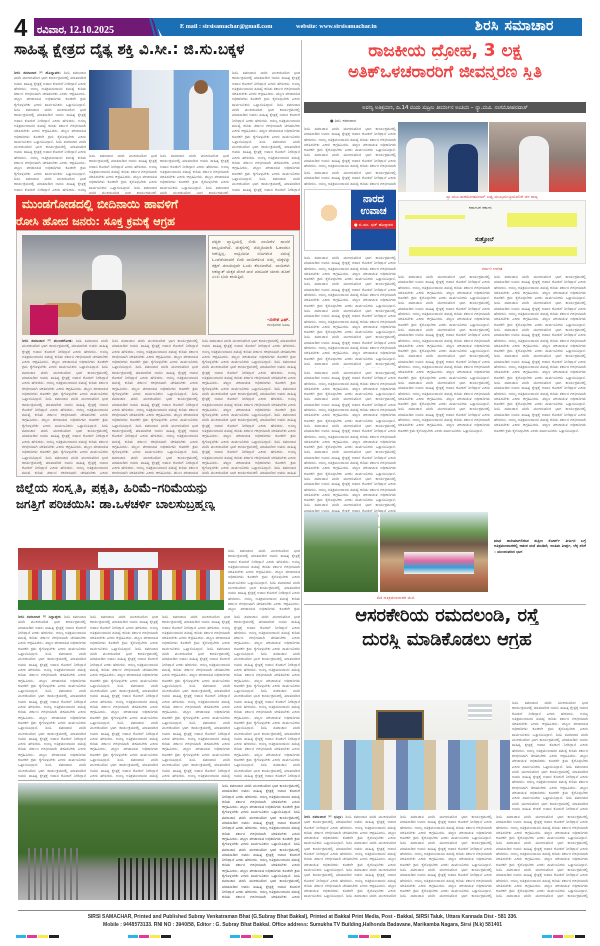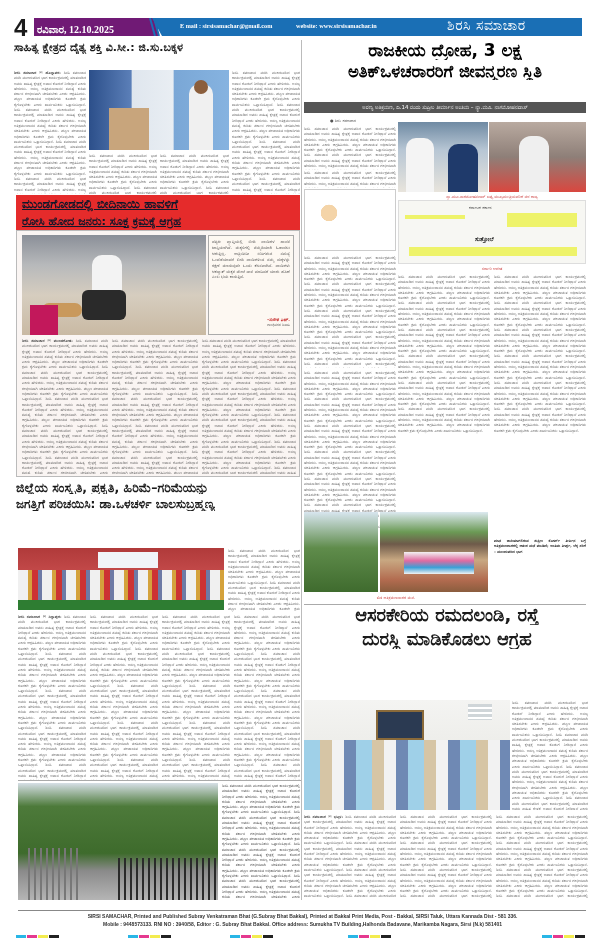--- a/index.html
+++ b/index.html
@@ -6,26 +6,26 @@
   body { width: 600px; height: 946px; background: #ffffff; font-family: "DejaVu Sans", sans-serif; color: #222; overflow: hidden; position: relative; }
   .abs { position: absolute; }
   
   .page-num { left: 14px; top: 18px; font-family: "Liberation Sans", sans-serif; font-weight: bold; font-size: 24px; color: #1b1b1b; line-height: 20px; }
   .hdr-green { left: 34px; top: 18px; width: 124px; height: 18px; background: #701a75; }
   .hdr-green span { color: #fff; font-family: "Liberation Serif", serif; font-size: 10px; font-weight: bold; line-height: 18px; padding-left: 3px; }
   .hdr-blue { left: 152px; top: 18px; width: 430px; height: 18px; background: #1a6fb5; clip-path: polygon(0 0,100% 0,100% 100%,10px 100%); }
   .hdr-stripe { left: 148px; top: 18px; width: 14px; height: 18px; }
   .hdr-email { left: 180px; top: 22px; font-size: 6.2px; color: #fff; font-family: "Liberation Serif", serif; font-weight: bold; }
   .hdr-web { left: 296px; top: 22px; font-size: 6.2px; color: #fff; font-family: "Liberation Serif", serif; font-weight: bold; }
-  .hdr-mast { left: 447px; top: 17px; font-size: 14px; color: #fff; font-weight: normal; letter-spacing: 0.5px; }
+  .hdr-mast { left: 475px; top: 17px; font-size: 14px; color: #fff; font-weight: bold; letter-spacing: 0.5px; }
   
   .hl { font-weight: bold; line-height: 1.05; white-space: nowrap; overflow: hidden; }
   .hl-black { color: #1a1a1a; }
-  .hl-red { color: #000000; }
-  .red-band { background: #e52b2b; color: #0f172a; text-decoration: underline; }
+  .hl-red { color: #ef4444; }
+  .red-band { background: #e52b2b; color: #fef9c3; }
   .grey-band { background: #555; color: #fff; font-size: 7px; text-align: center; line-height: 11px; }
   
   .col { font-size: 3.9px; line-height: 5.3px; color: #555; overflow: hidden; text-align: justify; }
   .box { border: 1px solid #bbb; background: #faf5f3; }
   .photo { overflow: hidden; }
   .cap { font-size: 4.2px; color: #c62828; text-align: center; }
   .rule { background: #aaa; height: 1px; }
   .vrule { background: #bbb; width: 1px; }
   .footer-line { left: 20px; width: 565px; text-align: center; font-family: "Liberation Sans", sans-serif; font-weight: bold; font-size: 5px; color: #333; }
   .reg { height: 3px; }
@@ -37,21 +37,21 @@
 <div class="abs hdr-green"><span>ರವಿವಾರ, 12.10.2025</span></div>
 <div class="abs hdr-blue"></div>
 <svg class="abs hdr-stripe" viewBox="0 0 14 18">
     <line x1="2" y1="0" x2="7" y2="18" stroke="#1a6fb5" stroke-width="2"></line>
     <line x1="6" y1="0" x2="11" y2="18" stroke="#1a6fb5" stroke-width="2"></line>
   </svg>
 <div class="abs hdr-email">E mail : sirsisamachar@gmail.com</div>
 <div class="abs hdr-web">website: www.sirsisamachar.in</div>
 <div class="abs hdr-mast">ಶಿರಸಿ ಸಮಾಚಾರ</div>
 
-<div class="abs hl hl-black" style="left:14px;top:42px;width:286px;font-size:11px;">ಸಾಹಿತ್ಯ ಕ್ಷೇತ್ರದ ದೈತ್ಯ ಶಕ್ತಿ ವಿ.ಸೀ.: ಜಿ.ಸು.ಬಕ್ಕಳ</div>
+<div class="abs hl hl-black" style="left:14px;top:42px;width:286px;font-size:15px;">ಸಾಹಿತ್ಯ ಕ್ಷೇತ್ರದ ದೈತ್ಯ ಶಕ್ತಿ ವಿ.ಸೀ.: ಜಿ.ಸು.ಬಕ್ಕಳ</div>
 <div class="abs col filler" style="left:14px;top:70px;width:72px;height:124px;"><b>ಶಿರಸಿ ಸಮಾಚಾರ ✉ ಹೊನ್ನಾವರ:</b> <span class="ft">ಶಿರಸಿ ಸಮಾಚಾರ ವರದಿ ಮುಂದುವರಿದ ಭಾಗ ಕಾರ್ಯಕ್ರಮದಲ್ಲಿ ಮಾತನಾಡಿದ ಅವರು ಸಾಹಿತ್ಯ ಕ್ಷೇತ್ರಕ್ಕೆ ಅಪಾರ ಕೊಡುಗೆ ನೀಡಿದ್ದಾರೆ ಎಂದು ಹೇಳಿದರು. ಅರಣ್ಯ ಅತಿಕ್ರಮಣದಾರರ ಸಮಸ್ಯೆ ಕುರಿತು ಸರ್ಕಾರ ಗಂಭೀರವಾಗಿ ಚಿಂತಿಸಬೇಕು ಎಂದು ಆಗ್ರಹಿಸಿದರು. ಪಟ್ಟಣ ಪಂಚಾಯತ ಅಧಿಕಾರಿಗಳು ಕೂಡಲೇ ಕ್ರಮ ಕೈಗೊಳ್ಳಬೇಕು ಎಂದು ಸಾರ್ವಜನಿಕರು ಒತ್ತಾಯಿಸಿದ್ದಾರೆ. ಶಿರಸಿ ಸಮಾಚಾರ ವರದಿ ಮುಂದುವರಿದ ಭಾಗ ಕಾರ್ಯಕ್ರಮದಲ್ಲಿ ಮಾತನಾಡಿದ ಅವರು ಸಾಹಿತ್ಯ ಕ್ಷೇತ್ರಕ್ಕೆ ಅಪಾರ ಕೊಡುಗೆ ನೀಡಿದ್ದಾರೆ ಎಂದು ಹೇಳಿದರು. ಅರಣ್ಯ ಅತಿಕ್ರಮಣದಾರರ ಸಮಸ್ಯೆ ಕುರಿತು ಸರ್ಕಾರ ಗಂಭೀರವಾಗಿ ಚಿಂತಿಸಬೇಕು ಎಂದು ಆಗ್ರಹಿಸಿದರು. ಪಟ್ಟಣ ಪಂಚಾಯತ ಅಧಿಕಾರಿಗಳು ಕೂಡಲೇ ಕ್ರಮ ಕೈಗೊಳ್ಳಬೇಕು ಎಂದು ಸಾರ್ವಜನಿಕರು ಒತ್ತಾಯಿಸಿದ್ದಾರೆ. ಶಿರಸಿ ಸಮಾಚಾರ ವರದಿ ಮುಂದುವರಿದ ಭಾಗ ಕಾರ್ಯಕ್ರಮದಲ್ಲಿ ಮಾತನಾಡಿದ ಅವರು ಸಾಹಿತ್ಯ ಕ್ಷೇತ್ರಕ್ಕೆ ಅಪಾರ ಕೊಡುಗೆ ನೀಡಿದ್ದಾರೆ ಎಂದು ಹೇಳಿದರು. ಅರಣ್ಯ ಅತಿಕ್ರಮಣದಾರರ ಸಮಸ್ಯೆ ಕುರಿತು ಸರ್ಕಾರ ಗಂಭೀರವಾಗಿ ಚಿಂತಿಸಬೇಕು ಎಂದು ಆಗ್ರಹಿಸಿದರು. ಪಟ್ಟಣ ಪಂಚಾಯತ ಅಧಿಕಾರಿಗಳು ಕೂಡಲೇ ಕ್ರಮ ಕೈಗೊಳ್ಳಬೇಕು ಎಂದು ಸಾರ್ವಜನಿಕರು ಒತ್ತಾಯಿಸಿದ್ದಾರೆ. ಶಿರಸಿ ಸಮಾಚಾರ ವರದಿ ಮುಂದುವರಿದ ಭಾಗ ಕಾರ್ಯಕ್ರಮದಲ್ಲಿ ಮಾತನಾಡಿದ ಅವರು ಸಾಹಿತ್ಯ ಕ್ಷೇತ್ರಕ್ಕೆ ಅಪಾರ ಕೊಡುಗೆ ನೀಡಿದ್ದಾರೆ ಎಂದು ಹೇಳಿದರು. ಅರಣ್ಯ ಅತಿಕ್ರಮಣದಾರರ ಸಮಸ್ಯೆ ಕುರಿತು ಸರ್ಕಾರ ಗಂಭೀರವಾಗಿ ಚಿಂತಿಸಬೇಕು ಎಂದು ಆಗ್ರಹಿಸಿದರು. ಪಟ್ಟಣ ಪಂಚಾಯತ ಅಧಿಕಾರಿಗಳು ಕೂಡಲೇ ಕ್ರಮ ಕೈಗೊಳ್ಳಬೇಕು ಎಂದು ಸಾರ್ವಜನಿಕರು ಒತ್ತಾಯಿಸಿದ್ದಾರೆ. ಶಿರಸಿ ಸಮಾಚಾರ ವರದಿ ಮುಂದುವರಿದ ಭಾಗ ಕಾರ್ಯಕ್ರಮದಲ್ಲಿ ಮಾತನಾಡಿದ ಅವರು ಸಾಹಿತ್ಯ ಕ್ಷೇತ್ರಕ್ಕೆ ಅಪಾರ ಕೊಡುಗೆ ನೀಡಿದ್ದಾರೆ ಎಂದು ಹೇಳಿದರು. ಅರಣ್ಯ ಅತಿಕ್ರಮಣದಾರರ ಸಮಸ್ಯೆ ಕುರಿತು ಸರ್ಕಾರ ಗಂಭೀರವಾಗಿ ಚಿಂತಿಸಬೇಕು ಎಂದು ಆಗ್ರಹಿಸಿದರು. ಪಟ್ಟಣ ಪಂಚಾಯತ ಅಧಿಕಾರಿಗಳು ಕೂಡಲೇ ಕ್ರಮ ಕೈಗೊಳ್ಳಬೇಕು ಎಂದು ಸಾರ್ವಜನಿಕರು ಒತ್ತಾಯಿಸಿದ್ದಾರೆ. ಶಿರಸಿ ಸಮಾಚಾರ ವರದಿ ಮುಂದುವರಿದ ಭಾಗ ಕಾರ್ಯಕ್ರಮದಲ್ಲಿ ಮಾತನಾಡಿದ ಅವರು ಸಾಹಿತ್ಯ ಕ್ಷೇತ್ರಕ್ಕೆ ಅಪಾರ ಕೊಡುಗೆ ನೀಡಿದ್ದಾರೆ ಎಂದು ಹೇಳಿದರು. ಅರಣ್ಯ ಅತಿಕ್ರಮಣದಾರರ ಸಮಸ್ಯೆ ಕುರಿತು ಸರ್ಕಾರ ಗಂಭೀರವಾಗಿ ಚಿಂತಿಸಬೇಕು ಎಂದು ಆಗ್ರಹಿಸಿದರು. ಪಟ್ಟಣ ಪಂಚಾಯತ ಅಧಿಕಾರಿಗಳು ಕೂಡಲೇ ಕ್ರಮ ಕೈಗೊಳ್ಳಬೇಕು ಎಂದು ಸಾರ್ವಜನಿಕರು ಒತ್ತಾಯಿಸಿದ್ದಾರೆ. </span></div>
 <div class="abs photo" style="left:89px;top:70px;width:140px;height:80px;background:linear-gradient(90deg,#2c4f8a 0%,#5b7fb8 30%,#dfe6ee 31%,#e9eef3 60%,#7aa7d6 61%,#86b3e0 100%);">
   <div class="abs" style="left:20px;top:38px;width:40px;height:42px;background:#c8a57c;"></div>
   <div class="abs" style="left:100px;top:14px;width:24px;height:66px;background:#f0f0f0;border-radius:10px 10px 0 0;"></div>
   <div class="abs" style="left:105px;top:10px;width:14px;height:14px;background:#8b5e3c;border-radius:50%;"></div>
 </div>
 <div class="abs col filler" style="left:89px;top:153px;width:68px;height:41px;"><span class="ft">ಶಿರಸಿ ಸಮಾಚಾರ ವರದಿ ಮುಂದುವರಿದ ಭಾಗ ಕಾರ್ಯಕ್ರಮದಲ್ಲಿ ಮಾತನಾಡಿದ ಅವರು ಸಾಹಿತ್ಯ ಕ್ಷೇತ್ರಕ್ಕೆ ಅಪಾರ ಕೊಡುಗೆ ನೀಡಿದ್ದಾರೆ ಎಂದು ಹೇಳಿದರು. ಅರಣ್ಯ ಅತಿಕ್ರಮಣದಾರರ ಸಮಸ್ಯೆ ಕುರಿತು ಸರ್ಕಾರ ಗಂಭೀರವಾಗಿ ಚಿಂತಿಸಬೇಕು ಎಂದು ಆಗ್ರಹಿಸಿದರು. ಪಟ್ಟಣ ಪಂಚಾಯತ ಅಧಿಕಾರಿಗಳು ಕೂಡಲೇ ಕ್ರಮ ಕೈಗೊಳ್ಳಬೇಕು ಎಂದು ಸಾರ್ವಜನಿಕರು ಒತ್ತಾಯಿಸಿದ್ದಾರೆ. ಶಿರಸಿ ಸಮಾಚಾರ ವರದಿ ಮುಂದುವರಿದ ಭಾಗ ಕಾರ್ಯಕ್ರಮದಲ್ಲಿ ಮಾತನಾಡಿದ ಅವರು ಸಾಹಿತ್ಯ ಕ್ಷೇತ್ರಕ್ಕೆ ಅಪಾರ ಕೊಡುಗೆ ನೀಡಿದ್ದಾರೆ ಎಂದು ಹೇಳಿದರು. ಅರಣ್ಯ ಅತಿಕ್ರಮಣದಾರರ ಸಮಸ್ಯೆ ಕುರಿತು ಸರ್ಕಾರ ಗಂಭೀರವಾಗಿ ಚಿಂತಿಸಬೇಕು ಎಂದು ಆಗ್ರಹಿಸಿದರು. ಪಟ್ಟಣ ಪಂಚಾಯತ ಅಧಿಕಾರಿಗಳು ಕೂಡಲೇ ಕ್ರಮ ಕೈಗೊಳ್ಳಬೇಕು ಎಂದು ಸಾರ್ವಜನಿಕರು ಒತ್ತಾಯಿಸಿದ್ದಾರೆ. ಶಿರಸಿ ಸಮಾಚಾರ ವರದಿ ಮುಂದುವರಿದ ಭಾಗ ಕಾರ್ಯಕ್ರಮದಲ್ಲಿ ಮಾತನಾಡಿದ ಅವರು ಸಾಹಿತ್ಯ ಕ್ಷೇತ್ರಕ್ಕೆ ಅಪಾರ ಕೊಡುಗೆ ನೀಡಿದ್ದಾರೆ ಎಂದು ಹೇಳಿದರು. ಅರಣ್ಯ ಅತಿಕ್ರಮಣದಾರರ ಸಮಸ್ಯೆ ಕುರಿತು ಸರ್ಕಾರ ಗಂಭೀರವಾಗಿ ಚಿಂತಿಸಬೇಕು ಎಂದು ಆಗ್ರಹಿಸಿದರು. ಪಟ್ಟಣ ಪಂಚಾಯತ ಅಧಿಕಾರಿಗಳು ಕೂಡಲೇ ಕ್ರಮ ಕೈಗೊಳ್ಳಬೇಕು ಎಂದು ಸಾರ್ವಜನಿಕರು ಒತ್ತಾಯಿಸಿದ್ದಾರೆ. ಶಿರಸಿ ಸಮಾಚಾರ ವರದಿ ಮುಂದುವರಿದ ಭಾಗ ಕಾರ್ಯಕ್ರಮದಲ್ಲಿ ಮಾತನಾಡಿದ ಅವರು ಸಾಹಿತ್ಯ ಕ್ಷೇತ್ರಕ್ಕೆ ಅಪಾರ ಕೊಡುಗೆ ನೀಡಿದ್ದಾರೆ ಎಂದು ಹೇಳಿದರು. ಅರಣ್ಯ ಅತಿಕ್ರಮಣದಾರರ ಸಮಸ್ಯೆ ಕುರಿತು ಸರ್ಕಾರ ಗಂಭೀರವಾಗಿ ಚಿಂತಿಸಬೇಕು ಎಂದು ಆಗ್ರಹಿಸಿದರು. ಪಟ್ಟಣ ಪಂಚಾಯತ ಅಧಿಕಾರಿಗಳು ಕೂಡಲೇ ಕ್ರಮ ಕೈಗೊಳ್ಳಬೇಕು ಎಂದು ಸಾರ್ವಜನಿಕರು ಒತ್ತಾಯಿಸಿದ್ದಾರೆ. ಶಿರಸಿ ಸಮಾಚಾರ ವರದಿ ಮುಂದುವರಿದ ಭಾಗ ಕಾರ್ಯಕ್ರಮದಲ್ಲಿ ಮಾತನಾಡಿದ ಅವರು ಸಾಹಿತ್ಯ ಕ್ಷೇತ್ರಕ್ಕೆ ಅಪಾರ ಕೊಡುಗೆ ನೀಡಿದ್ದಾರೆ ಎಂದು ಹೇಳಿದರು. ಅರಣ್ಯ ಅತಿಕ್ರಮಣದಾರರ ಸಮಸ್ಯೆ ಕುರಿತು ಸರ್ಕಾರ ಗಂಭೀರವಾಗಿ ಚಿಂತಿಸಬೇಕು ಎಂದು ಆಗ್ರಹಿಸಿದರು. ಪಟ್ಟಣ ಪಂಚಾಯತ ಅಧಿಕಾರಿಗಳು ಕೂಡಲೇ ಕ್ರಮ ಕೈಗೊಳ್ಳಬೇಕು ಎಂದು ಸಾರ್ವಜನಿಕರು ಒತ್ತಾಯಿಸಿದ್ದಾರೆ. ಶಿರಸಿ ಸಮಾಚಾರ ವರದಿ ಮುಂದುವರಿದ ಭಾಗ ಕಾರ್ಯಕ್ರಮದಲ್ಲಿ ಮಾತನಾಡಿದ ಅವರು ಸಾಹಿತ್ಯ ಕ್ಷೇತ್ರಕ್ಕೆ ಅಪಾರ ಕೊಡುಗೆ ನೀಡಿದ್ದಾರೆ ಎಂದು ಹೇಳಿದರು. ಅರಣ್ಯ ಅತಿಕ್ರಮಣದಾರರ ಸಮಸ್ಯೆ ಕುರಿತು ಸರ್ಕಾರ ಗಂಭೀರವಾಗಿ ಚಿಂತಿಸಬೇಕು ಎಂದು ಆಗ್ರಹಿಸಿದರು. ಪಟ್ಟಣ ಪಂಚಾಯತ ಅಧಿಕಾರಿಗಳು ಕೂಡಲೇ ಕ್ರಮ ಕೈಗೊಳ್ಳಬೇಕು ಎಂದು ಸಾರ್ವಜನಿಕರು ಒತ್ತಾಯಿಸಿದ್ದಾರೆ. </span></div>
 <div class="abs col filler" style="left:160px;top:153px;width:69px;height:41px;"><span class="ft">ಶಿರಸಿ ಸಮಾಚಾರ ವರದಿ ಮುಂದುವರಿದ ಭಾಗ ಕಾರ್ಯಕ್ರಮದಲ್ಲಿ ಮಾತನಾಡಿದ ಅವರು ಸಾಹಿತ್ಯ ಕ್ಷೇತ್ರಕ್ಕೆ ಅಪಾರ ಕೊಡುಗೆ ನೀಡಿದ್ದಾರೆ ಎಂದು ಹೇಳಿದರು. ಅರಣ್ಯ ಅತಿಕ್ರಮಣದಾರರ ಸಮಸ್ಯೆ ಕುರಿತು ಸರ್ಕಾರ ಗಂಭೀರವಾಗಿ ಚಿಂತಿಸಬೇಕು ಎಂದು ಆಗ್ರಹಿಸಿದರು. ಪಟ್ಟಣ ಪಂಚಾಯತ ಅಧಿಕಾರಿಗಳು ಕೂಡಲೇ ಕ್ರಮ ಕೈಗೊಳ್ಳಬೇಕು ಎಂದು ಸಾರ್ವಜನಿಕರು ಒತ್ತಾಯಿಸಿದ್ದಾರೆ. ಶಿರಸಿ ಸಮಾಚಾರ ವರದಿ ಮುಂದುವರಿದ ಭಾಗ ಕಾರ್ಯಕ್ರಮದಲ್ಲಿ ಮಾತನಾಡಿದ ಅವರು ಸಾಹಿತ್ಯ ಕ್ಷೇತ್ರಕ್ಕೆ ಅಪಾರ ಕೊಡುಗೆ ನೀಡಿದ್ದಾರೆ ಎಂದು ಹೇಳಿದರು. ಅರಣ್ಯ ಅತಿಕ್ರಮಣದಾರರ ಸಮಸ್ಯೆ ಕುರಿತು ಸರ್ಕಾರ ಗಂಭೀರವಾಗಿ ಚಿಂತಿಸಬೇಕು ಎಂದು ಆಗ್ರಹಿಸಿದರು. ಪಟ್ಟಣ ಪಂಚಾಯತ ಅಧಿಕಾರಿಗಳು ಕೂಡಲೇ ಕ್ರಮ ಕೈಗೊಳ್ಳಬೇಕು ಎಂದು ಸಾರ್ವಜನಿಕರು ಒತ್ತಾಯಿಸಿದ್ದಾರೆ. ಶಿರಸಿ ಸಮಾಚಾರ ವರದಿ ಮುಂದುವರಿದ ಭಾಗ ಕಾರ್ಯಕ್ರಮದಲ್ಲಿ ಮಾತನಾಡಿದ ಅವರು ಸಾಹಿತ್ಯ ಕ್ಷೇತ್ರಕ್ಕೆ ಅಪಾರ ಕೊಡುಗೆ ನೀಡಿದ್ದಾರೆ ಎಂದು ಹೇಳಿದರು. ಅರಣ್ಯ ಅತಿಕ್ರಮಣದಾರರ ಸಮಸ್ಯೆ ಕುರಿತು ಸರ್ಕಾರ ಗಂಭೀರವಾಗಿ ಚಿಂತಿಸಬೇಕು ಎಂದು ಆಗ್ರಹಿಸಿದರು. ಪಟ್ಟಣ ಪಂಚಾಯತ ಅಧಿಕಾರಿಗಳು ಕೂಡಲೇ ಕ್ರಮ ಕೈಗೊಳ್ಳಬೇಕು ಎಂದು ಸಾರ್ವಜನಿಕರು ಒತ್ತಾಯಿಸಿದ್ದಾರೆ. ಶಿರಸಿ ಸಮಾಚಾರ ವರದಿ ಮುಂದುವರಿದ ಭಾಗ ಕಾರ್ಯಕ್ರಮದಲ್ಲಿ ಮಾತನಾಡಿದ ಅವರು ಸಾಹಿತ್ಯ ಕ್ಷೇತ್ರಕ್ಕೆ ಅಪಾರ ಕೊಡುಗೆ ನೀಡಿದ್ದಾರೆ ಎಂದು ಹೇಳಿದರು. ಅರಣ್ಯ ಅತಿಕ್ರಮಣದಾರರ ಸಮಸ್ಯೆ ಕುರಿತು ಸರ್ಕಾರ ಗಂಭೀರವಾಗಿ ಚಿಂತಿಸಬೇಕು ಎಂದು ಆಗ್ರಹಿಸಿದರು. ಪಟ್ಟಣ ಪಂಚಾಯತ ಅಧಿಕಾರಿಗಳು ಕೂಡಲೇ ಕ್ರಮ ಕೈಗೊಳ್ಳಬೇಕು ಎಂದು ಸಾರ್ವಜನಿಕರು ಒತ್ತಾಯಿಸಿದ್ದಾರೆ. ಶಿರಸಿ ಸಮಾಚಾರ ವರದಿ ಮುಂದುವರಿದ ಭಾಗ ಕಾರ್ಯಕ್ರಮದಲ್ಲಿ ಮಾತನಾಡಿದ ಅವರು ಸಾಹಿತ್ಯ ಕ್ಷೇತ್ರಕ್ಕೆ ಅಪಾರ ಕೊಡುಗೆ ನೀಡಿದ್ದಾರೆ ಎಂದು ಹೇಳಿದರು. ಅರಣ್ಯ ಅತಿಕ್ರಮಣದಾರರ ಸಮಸ್ಯೆ ಕುರಿತು ಸರ್ಕಾರ ಗಂಭೀರವಾಗಿ ಚಿಂತಿಸಬೇಕು ಎಂದು ಆಗ್ರಹಿಸಿದರು. ಪಟ್ಟಣ ಪಂಚಾಯತ ಅಧಿಕಾರಿಗಳು ಕೂಡಲೇ ಕ್ರಮ ಕೈಗೊಳ್ಳಬೇಕು ಎಂದು ಸಾರ್ವಜನಿಕರು ಒತ್ತಾಯಿಸಿದ್ದಾರೆ. ಶಿರಸಿ ಸಮಾಚಾರ ವರದಿ ಮುಂದುವರಿದ ಭಾಗ ಕಾರ್ಯಕ್ರಮದಲ್ಲಿ ಮಾತನಾಡಿದ ಅವರು ಸಾಹಿತ್ಯ ಕ್ಷೇತ್ರಕ್ಕೆ ಅಪಾರ ಕೊಡುಗೆ ನೀಡಿದ್ದಾರೆ ಎಂದು ಹೇಳಿದರು. ಅರಣ್ಯ ಅತಿಕ್ರಮಣದಾರರ ಸಮಸ್ಯೆ ಕುರಿತು ಸರ್ಕಾರ ಗಂಭೀರವಾಗಿ ಚಿಂತಿಸಬೇಕು ಎಂದು ಆಗ್ರಹಿಸಿದರು. ಪಟ್ಟಣ ಪಂಚಾಯತ ಅಧಿಕಾರಿಗಳು ಕೂಡಲೇ ಕ್ರಮ ಕೈಗೊಳ್ಳಬೇಕು ಎಂದು ಸಾರ್ವಜನಿಕರು ಒತ್ತಾಯಿಸಿದ್ದಾರೆ. </span></div>
 <div class="abs col filler" style="left:232px;top:70px;width:68px;height:124px;"><span class="ft">ಶಿರಸಿ ಸಮಾಚಾರ ವರದಿ ಮುಂದುವರಿದ ಭಾಗ ಕಾರ್ಯಕ್ರಮದಲ್ಲಿ ಮಾತನಾಡಿದ ಅವರು ಸಾಹಿತ್ಯ ಕ್ಷೇತ್ರಕ್ಕೆ ಅಪಾರ ಕೊಡುಗೆ ನೀಡಿದ್ದಾರೆ ಎಂದು ಹೇಳಿದರು. ಅರಣ್ಯ ಅತಿಕ್ರಮಣದಾರರ ಸಮಸ್ಯೆ ಕುರಿತು ಸರ್ಕಾರ ಗಂಭೀರವಾಗಿ ಚಿಂತಿಸಬೇಕು ಎಂದು ಆಗ್ರಹಿಸಿದರು. ಪಟ್ಟಣ ಪಂಚಾಯತ ಅಧಿಕಾರಿಗಳು ಕೂಡಲೇ ಕ್ರಮ ಕೈಗೊಳ್ಳಬೇಕು ಎಂದು ಸಾರ್ವಜನಿಕರು ಒತ್ತಾಯಿಸಿದ್ದಾರೆ. ಶಿರಸಿ ಸಮಾಚಾರ ವರದಿ ಮುಂದುವರಿದ ಭಾಗ ಕಾರ್ಯಕ್ರಮದಲ್ಲಿ ಮಾತನಾಡಿದ ಅವರು ಸಾಹಿತ್ಯ ಕ್ಷೇತ್ರಕ್ಕೆ ಅಪಾರ ಕೊಡುಗೆ ನೀಡಿದ್ದಾರೆ ಎಂದು ಹೇಳಿದರು. ಅರಣ್ಯ ಅತಿಕ್ರಮಣದಾರರ ಸಮಸ್ಯೆ ಕುರಿತು ಸರ್ಕಾರ ಗಂಭೀರವಾಗಿ ಚಿಂತಿಸಬೇಕು ಎಂದು ಆಗ್ರಹಿಸಿದರು. ಪಟ್ಟಣ ಪಂಚಾಯತ ಅಧಿಕಾರಿಗಳು ಕೂಡಲೇ ಕ್ರಮ ಕೈಗೊಳ್ಳಬೇಕು ಎಂದು ಸಾರ್ವಜನಿಕರು ಒತ್ತಾಯಿಸಿದ್ದಾರೆ. ಶಿರಸಿ ಸಮಾಚಾರ ವರದಿ ಮುಂದುವರಿದ ಭಾಗ ಕಾರ್ಯಕ್ರಮದಲ್ಲಿ ಮಾತನಾಡಿದ ಅವರು ಸಾಹಿತ್ಯ ಕ್ಷೇತ್ರಕ್ಕೆ ಅಪಾರ ಕೊಡುಗೆ ನೀಡಿದ್ದಾರೆ ಎಂದು ಹೇಳಿದರು. ಅರಣ್ಯ ಅತಿಕ್ರಮಣದಾರರ ಸಮಸ್ಯೆ ಕುರಿತು ಸರ್ಕಾರ ಗಂಭೀರವಾಗಿ ಚಿಂತಿಸಬೇಕು ಎಂದು ಆಗ್ರಹಿಸಿದರು. ಪಟ್ಟಣ ಪಂಚಾಯತ ಅಧಿಕಾರಿಗಳು ಕೂಡಲೇ ಕ್ರಮ ಕೈಗೊಳ್ಳಬೇಕು ಎಂದು ಸಾರ್ವಜನಿಕರು ಒತ್ತಾಯಿಸಿದ್ದಾರೆ. ಶಿರಸಿ ಸಮಾಚಾರ ವರದಿ ಮುಂದುವರಿದ ಭಾಗ ಕಾರ್ಯಕ್ರಮದಲ್ಲಿ ಮಾತನಾಡಿದ ಅವರು ಸಾಹಿತ್ಯ ಕ್ಷೇತ್ರಕ್ಕೆ ಅಪಾರ ಕೊಡುಗೆ ನೀಡಿದ್ದಾರೆ ಎಂದು ಹೇಳಿದರು. ಅರಣ್ಯ ಅತಿಕ್ರಮಣದಾರರ ಸಮಸ್ಯೆ ಕುರಿತು ಸರ್ಕಾರ ಗಂಭೀರವಾಗಿ ಚಿಂತಿಸಬೇಕು ಎಂದು ಆಗ್ರಹಿಸಿದರು. ಪಟ್ಟಣ ಪಂಚಾಯತ ಅಧಿಕಾರಿಗಳು ಕೂಡಲೇ ಕ್ರಮ ಕೈಗೊಳ್ಳಬೇಕು ಎಂದು ಸಾರ್ವಜನಿಕರು ಒತ್ತಾಯಿಸಿದ್ದಾರೆ. ಶಿರಸಿ ಸಮಾಚಾರ ವರದಿ ಮುಂದುವರಿದ ಭಾಗ ಕಾರ್ಯಕ್ರಮದಲ್ಲಿ ಮಾತನಾಡಿದ ಅವರು ಸಾಹಿತ್ಯ ಕ್ಷೇತ್ರಕ್ಕೆ ಅಪಾರ ಕೊಡುಗೆ ನೀಡಿದ್ದಾರೆ ಎಂದು ಹೇಳಿದರು. ಅರಣ್ಯ ಅತಿಕ್ರಮಣದಾರರ ಸಮಸ್ಯೆ ಕುರಿತು ಸರ್ಕಾರ ಗಂಭೀರವಾಗಿ ಚಿಂತಿಸಬೇಕು ಎಂದು ಆಗ್ರಹಿಸಿದರು. ಪಟ್ಟಣ ಪಂಚಾಯತ ಅಧಿಕಾರಿಗಳು ಕೂಡಲೇ ಕ್ರಮ ಕೈಗೊಳ್ಳಬೇಕು ಎಂದು ಸಾರ್ವಜನಿಕರು ಒತ್ತಾಯಿಸಿದ್ದಾರೆ. ಶಿರಸಿ ಸಮಾಚಾರ ವರದಿ ಮುಂದುವರಿದ ಭಾಗ ಕಾರ್ಯಕ್ರಮದಲ್ಲಿ ಮಾತನಾಡಿದ ಅವರು ಸಾಹಿತ್ಯ ಕ್ಷೇತ್ರಕ್ಕೆ ಅಪಾರ ಕೊಡುಗೆ ನೀಡಿದ್ದಾರೆ ಎಂದು ಹೇಳಿದರು. ಅರಣ್ಯ ಅತಿಕ್ರಮಣದಾರರ ಸಮಸ್ಯೆ ಕುರಿತು ಸರ್ಕಾರ ಗಂಭೀರವಾಗಿ ಚಿಂತಿಸಬೇಕು ಎಂದು ಆಗ್ರಹಿಸಿದರು. ಪಟ್ಟಣ ಪಂಚಾಯತ ಅಧಿಕಾರಿಗಳು ಕೂಡಲೇ ಕ್ರಮ ಕೈಗೊಳ್ಳಬೇಕು ಎಂದು ಸಾರ್ವಜನಿಕರು ಒತ್ತಾಯಿಸಿದ್ದಾರೆ. </span></div>
 
@@ -65,20 +65,25 @@
   <div class="abs" style="left:50px;top:22px;width:30px;height:48px;background:#1f3a6b;border-radius:10px 10px 0 0;"></div>
 </div>
 <div class="abs photo" style="left:489px;top:122px;width:97px;height:70px;background:linear-gradient(180deg,#b9aaa0 0%,#8e7f78 50%,#d9473f 100%);">
   <div class="abs" style="left:30px;top:14px;width:30px;height:56px;background:#efefef;border-radius:12px 12px 0 0;"></div>
 </div>
 <div class="abs cap" style="left:398px;top:194px;width:188px;">ನ್ಯಾ.ಮೂ.ನಾಗಮೋಹನದಾಸ್ ಜತ್ತ್ಯ ಮುಖ್ಯಮಂತ್ರಿಯವರಿಗೆ ವರ ರಾಜ್ಯ</div>
 <div class="abs col filler" style="left:304px;top:170px;width:92px;height:18px;"><span class="ft">ಶಿರಸಿ ಸಮಾಚಾರ ವರದಿ ಮುಂದುವರಿದ ಭಾಗ ಕಾರ್ಯಕ್ರಮದಲ್ಲಿ ಮಾತನಾಡಿದ ಅವರು ಸಾಹಿತ್ಯ ಕ್ಷೇತ್ರಕ್ಕೆ ಅಪಾರ ಕೊಡುಗೆ ನೀಡಿದ್ದಾರೆ ಎಂದು ಹೇಳಿದರು. ಅರಣ್ಯ ಅತಿಕ್ರಮಣದಾರರ ಸಮಸ್ಯೆ ಕುರಿತು ಸರ್ಕಾರ ಗಂಭೀರವಾಗಿ ಚಿಂತಿಸಬೇಕು ಎಂದು ಆಗ್ರಹಿಸಿದರು. ಪಟ್ಟಣ ಪಂಚಾಯತ ಅಧಿಕಾರಿಗಳು ಕೂಡಲೇ ಕ್ರಮ ಕೈಗೊಳ್ಳಬೇಕು ಎಂದು ಸಾರ್ವಜನಿಕರು ಒತ್ತಾಯಿಸಿದ್ದಾರೆ. ಶಿರಸಿ ಸಮಾಚಾರ ವರದಿ ಮುಂದುವರಿದ ಭಾಗ ಕಾರ್ಯಕ್ರಮದಲ್ಲಿ ಮಾತನಾಡಿದ ಅವರು ಸಾಹಿತ್ಯ ಕ್ಷೇತ್ರಕ್ಕೆ ಅಪಾರ ಕೊಡುಗೆ ನೀಡಿದ್ದಾರೆ ಎಂದು ಹೇಳಿದರು. ಅರಣ್ಯ ಅತಿಕ್ರಮಣದಾರರ ಸಮಸ್ಯೆ ಕುರಿತು ಸರ್ಕಾರ ಗಂಭೀರವಾಗಿ ಚಿಂತಿಸಬೇಕು ಎಂದು ಆಗ್ರಹಿಸಿದರು. ಪಟ್ಟಣ ಪಂಚಾಯತ ಅಧಿಕಾರಿಗಳು ಕೂಡಲೇ ಕ್ರಮ ಕೈಗೊಳ್ಳಬೇಕು ಎಂದು ಸಾರ್ವಜನಿಕರು ಒತ್ತಾಯಿಸಿದ್ದಾರೆ. ಶಿರಸಿ ಸಮಾಚಾರ ವರದಿ ಮುಂದುವರಿದ ಭಾಗ ಕಾರ್ಯಕ್ರಮದಲ್ಲಿ ಮಾತನಾಡಿದ ಅವರು ಸಾಹಿತ್ಯ ಕ್ಷೇತ್ರಕ್ಕೆ ಅಪಾರ ಕೊಡುಗೆ ನೀಡಿದ್ದಾರೆ ಎಂದು ಹೇಳಿದರು. ಅರಣ್ಯ ಅತಿಕ್ರಮಣದಾರರ ಸಮಸ್ಯೆ ಕುರಿತು ಸರ್ಕಾರ ಗಂಭೀರವಾಗಿ ಚಿಂತಿಸಬೇಕು ಎಂದು ಆಗ್ರಹಿಸಿದರು. ಪಟ್ಟಣ ಪಂಚಾಯತ ಅಧಿಕಾರಿಗಳು ಕೂಡಲೇ ಕ್ರಮ ಕೈಗೊಳ್ಳಬೇಕು ಎಂದು ಸಾರ್ವಜನಿಕರು ಒತ್ತಾಯಿಸಿದ್ದಾರೆ. ಶಿರಸಿ ಸಮಾಚಾರ ವರದಿ ಮುಂದುವರಿದ ಭಾಗ ಕಾರ್ಯಕ್ರಮದಲ್ಲಿ ಮಾತನಾಡಿದ ಅವರು ಸಾಹಿತ್ಯ ಕ್ಷೇತ್ರಕ್ಕೆ ಅಪಾರ ಕೊಡುಗೆ ನೀಡಿದ್ದಾರೆ ಎಂದು ಹೇಳಿದರು. ಅರಣ್ಯ ಅತಿಕ್ರಮಣದಾರರ ಸಮಸ್ಯೆ ಕುರಿತು ಸರ್ಕಾರ ಗಂಭೀರವಾಗಿ ಚಿಂತಿಸಬೇಕು ಎಂದು ಆಗ್ರಹಿಸಿದರು. ಪಟ್ಟಣ ಪಂಚಾಯತ ಅಧಿಕಾರಿಗಳು ಕೂಡಲೇ ಕ್ರಮ ಕೈಗೊಳ್ಳಬೇಕು ಎಂದು ಸಾರ್ವಜನಿಕರು ಒತ್ತಾಯಿಸಿದ್ದಾರೆ. ಶಿರಸಿ ಸಮಾಚಾರ ವರದಿ ಮುಂದುವರಿದ ಭಾಗ ಕಾರ್ಯಕ್ರಮದಲ್ಲಿ ಮಾತನಾಡಿದ ಅವರು ಸಾಹಿತ್ಯ ಕ್ಷೇತ್ರಕ್ಕೆ ಅಪಾರ ಕೊಡುಗೆ ನೀಡಿದ್ದಾರೆ ಎಂದು ಹೇಳಿದರು. ಅರಣ್ಯ ಅತಿಕ್ರಮಣದಾರರ ಸಮಸ್ಯೆ ಕುರಿತು ಸರ್ಕಾರ ಗಂಭೀರವಾಗಿ ಚಿಂತಿಸಬೇಕು ಎಂದು ಆಗ್ರಹಿಸಿದರು. ಪಟ್ಟಣ ಪಂಚಾಯತ ಅಧಿಕಾರಿಗಳು ಕೂಡಲೇ ಕ್ರಮ ಕೈಗೊಳ್ಳಬೇಕು ಎಂದು ಸಾರ್ವಜನಿಕರು ಒತ್ತಾಯಿಸಿದ್ದಾರೆ. ಶಿರಸಿ ಸಮಾಚಾರ ವರದಿ ಮುಂದುವರಿದ ಭಾಗ ಕಾರ್ಯಕ್ರಮದಲ್ಲಿ ಮಾತನಾಡಿದ ಅವರು ಸಾಹಿತ್ಯ ಕ್ಷೇತ್ರಕ್ಕೆ ಅಪಾರ ಕೊಡುಗೆ ನೀಡಿದ್ದಾರೆ ಎಂದು ಹೇಳಿದರು. ಅರಣ್ಯ ಅತಿಕ್ರಮಣದಾರರ ಸಮಸ್ಯೆ ಕುರಿತು ಸರ್ಕಾರ ಗಂಭೀರವಾಗಿ ಚಿಂತಿಸಬೇಕು ಎಂದು ಆಗ್ರಹಿಸಿದರು. ಪಟ್ಟಣ ಪಂಚಾಯತ ಅಧಿಕಾರಿಗಳು ಕೂಡಲೇ ಕ್ರಮ ಕೈಗೊಳ್ಳಬೇಕು ಎಂದು ಸಾರ್ವಜನಿಕರು ಒತ್ತಾಯಿಸಿದ್ದಾರೆ. </span></div>
 
 <div class="abs" style="left:304px;top:189px;width:92px;height:62px;border:1px solid #ccc;">
   <div class="abs" style="left:4px;top:4px;width:40px;height:54px;background:radial-gradient(circle at 50% 35%,#f4d4a8 0 20%,#fff 21%);"></div>
+  <div class="abs" style="left:46px;top:0;width:45px;height:60px;background:#1d4fa0;">
+    <div style="color:#fff;font-weight:bold;font-size:10px;text-align:center;margin-top:3px;">ನಾರದ</div>
+    <div style="color:#fff;font-weight:bold;font-size:10px;text-align:center;">ಉವಾಚ</div>
+    <div style="background:#e52b2b;color:#fff;font-size:4px;text-align:center;margin-top:3px;padding:2px 1px;line-height:5px;">● ಜಿ.ಯು. ಭಟ್ ಹೊನ್ನಾವರ</div>
+  </div>
 </div>
 <div class="abs col filler" style="left:304px;top:255px;width:92px;height:113px;"><span class="ft">ಶಿರಸಿ ಸಮಾಚಾರ ವರದಿ ಮುಂದುವರಿದ ಭಾಗ ಕಾರ್ಯಕ್ರಮದಲ್ಲಿ ಮಾತನಾಡಿದ ಅವರು ಸಾಹಿತ್ಯ ಕ್ಷೇತ್ರಕ್ಕೆ ಅಪಾರ ಕೊಡುಗೆ ನೀಡಿದ್ದಾರೆ ಎಂದು ಹೇಳಿದರು. ಅರಣ್ಯ ಅತಿಕ್ರಮಣದಾರರ ಸಮಸ್ಯೆ ಕುರಿತು ಸರ್ಕಾರ ಗಂಭೀರವಾಗಿ ಚಿಂತಿಸಬೇಕು ಎಂದು ಆಗ್ರಹಿಸಿದರು. ಪಟ್ಟಣ ಪಂಚಾಯತ ಅಧಿಕಾರಿಗಳು ಕೂಡಲೇ ಕ್ರಮ ಕೈಗೊಳ್ಳಬೇಕು ಎಂದು ಸಾರ್ವಜನಿಕರು ಒತ್ತಾಯಿಸಿದ್ದಾರೆ. ಶಿರಸಿ ಸಮಾಚಾರ ವರದಿ ಮುಂದುವರಿದ ಭಾಗ ಕಾರ್ಯಕ್ರಮದಲ್ಲಿ ಮಾತನಾಡಿದ ಅವರು ಸಾಹಿತ್ಯ ಕ್ಷೇತ್ರಕ್ಕೆ ಅಪಾರ ಕೊಡುಗೆ ನೀಡಿದ್ದಾರೆ ಎಂದು ಹೇಳಿದರು. ಅರಣ್ಯ ಅತಿಕ್ರಮಣದಾರರ ಸಮಸ್ಯೆ ಕುರಿತು ಸರ್ಕಾರ ಗಂಭೀರವಾಗಿ ಚಿಂತಿಸಬೇಕು ಎಂದು ಆಗ್ರಹಿಸಿದರು. ಪಟ್ಟಣ ಪಂಚಾಯತ ಅಧಿಕಾರಿಗಳು ಕೂಡಲೇ ಕ್ರಮ ಕೈಗೊಳ್ಳಬೇಕು ಎಂದು ಸಾರ್ವಜನಿಕರು ಒತ್ತಾಯಿಸಿದ್ದಾರೆ. ಶಿರಸಿ ಸಮಾಚಾರ ವರದಿ ಮುಂದುವರಿದ ಭಾಗ ಕಾರ್ಯಕ್ರಮದಲ್ಲಿ ಮಾತನಾಡಿದ ಅವರು ಸಾಹಿತ್ಯ ಕ್ಷೇತ್ರಕ್ಕೆ ಅಪಾರ ಕೊಡುಗೆ ನೀಡಿದ್ದಾರೆ ಎಂದು ಹೇಳಿದರು. ಅರಣ್ಯ ಅತಿಕ್ರಮಣದಾರರ ಸಮಸ್ಯೆ ಕುರಿತು ಸರ್ಕಾರ ಗಂಭೀರವಾಗಿ ಚಿಂತಿಸಬೇಕು ಎಂದು ಆಗ್ರಹಿಸಿದರು. ಪಟ್ಟಣ ಪಂಚಾಯತ ಅಧಿಕಾರಿಗಳು ಕೂಡಲೇ ಕ್ರಮ ಕೈಗೊಳ್ಳಬೇಕು ಎಂದು ಸಾರ್ವಜನಿಕರು ಒತ್ತಾಯಿಸಿದ್ದಾರೆ. ಶಿರಸಿ ಸಮಾಚಾರ ವರದಿ ಮುಂದುವರಿದ ಭಾಗ ಕಾರ್ಯಕ್ರಮದಲ್ಲಿ ಮಾತನಾಡಿದ ಅವರು ಸಾಹಿತ್ಯ ಕ್ಷೇತ್ರಕ್ಕೆ ಅಪಾರ ಕೊಡುಗೆ ನೀಡಿದ್ದಾರೆ ಎಂದು ಹೇಳಿದರು. ಅರಣ್ಯ ಅತಿಕ್ರಮಣದಾರರ ಸಮಸ್ಯೆ ಕುರಿತು ಸರ್ಕಾರ ಗಂಭೀರವಾಗಿ ಚಿಂತಿಸಬೇಕು ಎಂದು ಆಗ್ರಹಿಸಿದರು. ಪಟ್ಟಣ ಪಂಚಾಯತ ಅಧಿಕಾರಿಗಳು ಕೂಡಲೇ ಕ್ರಮ ಕೈಗೊಳ್ಳಬೇಕು ಎಂದು ಸಾರ್ವಜನಿಕರು ಒತ್ತಾಯಿಸಿದ್ದಾರೆ. ಶಿರಸಿ ಸಮಾಚಾರ ವರದಿ ಮುಂದುವರಿದ ಭಾಗ ಕಾರ್ಯಕ್ರಮದಲ್ಲಿ ಮಾತನಾಡಿದ ಅವರು ಸಾಹಿತ್ಯ ಕ್ಷೇತ್ರಕ್ಕೆ ಅಪಾರ ಕೊಡುಗೆ ನೀಡಿದ್ದಾರೆ ಎಂದು ಹೇಳಿದರು. ಅರಣ್ಯ ಅತಿಕ್ರಮಣದಾರರ ಸಮಸ್ಯೆ ಕುರಿತು ಸರ್ಕಾರ ಗಂಭೀರವಾಗಿ ಚಿಂತಿಸಬೇಕು ಎಂದು ಆಗ್ರಹಿಸಿದರು. ಪಟ್ಟಣ ಪಂಚಾಯತ ಅಧಿಕಾರಿಗಳು ಕೂಡಲೇ ಕ್ರಮ ಕೈಗೊಳ್ಳಬೇಕು ಎಂದು ಸಾರ್ವಜನಿಕರು ಒತ್ತಾಯಿಸಿದ್ದಾರೆ. ಶಿರಸಿ ಸಮಾಚಾರ ವರದಿ ಮುಂದುವರಿದ ಭಾಗ ಕಾರ್ಯಕ್ರಮದಲ್ಲಿ ಮಾತನಾಡಿದ ಅವರು ಸಾಹಿತ್ಯ ಕ್ಷೇತ್ರಕ್ಕೆ ಅಪಾರ ಕೊಡುಗೆ ನೀಡಿದ್ದಾರೆ ಎಂದು ಹೇಳಿದರು. ಅರಣ್ಯ ಅತಿಕ್ರಮಣದಾರರ ಸಮಸ್ಯೆ ಕುರಿತು ಸರ್ಕಾರ ಗಂಭೀರವಾಗಿ ಚಿಂತಿಸಬೇಕು ಎಂದು ಆಗ್ರಹಿಸಿದರು. ಪಟ್ಟಣ ಪಂಚಾಯತ ಅಧಿಕಾರಿಗಳು ಕೂಡಲೇ ಕ್ರಮ ಕೈಗೊಳ್ಳಬೇಕು ಎಂದು ಸಾರ್ವಜನಿಕರು ಒತ್ತಾಯಿಸಿದ್ದಾರೆ. </span></div>
 
 <div class="abs" style="left:398px;top:200px;width:188px;height:64px;background:#f7f7f3;border:1px solid #ddd;">
   <div class="abs" style="left:70px;top:4px;font-size:4px;color:#444;">ಕರ್ನಾಟಕ ಸರ್ಕಾರ</div>
   <div class="abs" style="left:6px;top:14px;width:60px;height:4px;background:#eef36a;"></div>
   <div class="abs" style="left:108px;top:12px;width:70px;height:14px;background:#eef36a;"></div>
   <div class="abs" style="left:76px;top:34px;font-size:6px;color:#222;font-weight:bold;">ಸುತ್ತೋಲೆ</div>
   <div class="abs" style="left:10px;top:46px;width:168px;height:9px;background:#eef36a;"></div>
 </div>
@@ -90,21 +95,21 @@
 
 <div class="abs photo" style="left:304px;top:512px;width:74px;height:80px;background:linear-gradient(180deg,#d8e6ef 0%,#5f8c4b 45%,#3f6b2e 100%);"></div>
 <div class="abs photo" style="left:380px;top:512px;width:108px;height:80px;background:linear-gradient(180deg,#dce9f0 0%,#6b9a55 25%,#6e5a4a 40%,#c8a882 60%,#b26b4f 85%,#8a5d3e 100%);">
   <div class="abs" style="left:24px;top:40px;width:70px;height:22px;background:linear-gradient(180deg,#f2f2f2 0%,#e06aa0 40%,#3ba0d6 70%,#f2f2f2 100%);"></div>
 </div>
 <div class="abs cap" style="left:304px;top:595px;width:184px;">ಬಿಡ ಅತಿಕ್ರಮಣದಾರರ ಮನೆ.</div>
 <div class="abs col" style="left:494px;top:538px;width:92px;height:60px;font-weight:bold;color:#333;">ಮಾನ ಜಾರಿಯಾಗಲಿರುವ ಸುಪ್ರೀಂ ಕೋರ್ಟ್ ತೀರ್ಪಿನ ಬಗ್ಗೆ ಅತಿಕ್ರಮಣದಾರರಲ್ಲಿ ಆತಂಕ ಮನೆ ಮಾಡಿದೆ; ಅಂತಿಮ ತೀರ್ಪು, ಲೆಕ್ಕ ಸರಿಗೆ – ಮುಂದುವರಿದ ಭಾಗ</div>
 <div class="abs rule" style="left:304px;top:604px;width:282px;"></div>
 
 <div class="abs red-band hl" style="left:16px;top:195px;width:284px;height:18px;font-size:12px;padding-left:6px;line-height:18px;">ಮುಂಡಗೋಡದಲ್ಲಿ ಬೀದಿನಾಯಿ ಹಾವಳಿಗೆ</div>
-<div class="abs red-band hl" style="left:16px;top:213px;width:284px;height:17px;font-size:11.2px;padding-left:6px;line-height:17px;">ರೋಸಿ ಹೋದ ಜನರು: ಸೂಕ್ತ ಕ್ರಮಕ್ಕೆ ಆಗ್ರಹ</div>
+<div class="abs red-band hl" style="left:16px;top:213px;width:284px;height:17px;font-size:11.2px;line-height:17px;">ರೋಸಿ ಹೋದ ಜನರು: ಸೂಕ್ತ ಕ್ರಮಕ್ಕೆ ಆಗ್ರಹ</div>
 <div class="abs box" style="left:16px;top:230px;width:284px;height:247px;"></div>
 <div class="abs photo" style="left:22px;top:235px;width:184px;height:100px;background:linear-gradient(180deg,#8a8f98 0%,#b7b9bb 30%,#d6cdbf 60%,#c9b9a3 100%);">
   <div class="abs" style="left:70px;top:20px;width:30px;height:50px;background:#f3f3f3;border-radius:10px 10px 0 0;"></div>
   <div class="abs" style="left:60px;top:55px;width:44px;height:30px;background:#2a2a2a;border-radius:6px;"></div>
   <div class="abs" style="left:20px;top:68px;width:40px;height:14px;background:#c9995c;border-radius:8px;"></div>
   <div class="abs" style="left:8px;top:70px;width:28px;height:30px;background:#c2185b;"></div>
 </div>
 <div class="abs" style="left:208px;top:235px;width:86px;height:100px;border:1px solid #aaa;background:#fdf8f2;padding:3px;">
   <div class="col" style="height:78px;color:#444;font-size:4.3px;line-height:5.9px;">ಪಟ್ಟಣ ವ್ಯಾಪ್ತಿಯಲ್ಲಿ ಬೀದಿ ನಾಯಿಗಳ ಹಾವಳಿ ಜಾಸ್ತಿಯಾಗಿದೆ. ಮಕ್ಕಳಿಗಲ್ಲಿ ನೆಮ್ಮದಿಯಾಗಿ ಓಡಾಡಲು ಆಗುತ್ತಿಲ್ಲ. ರಾತ್ರಿಯಿಡೀ ಬೊಗಳುವ ಸಮಸ್ಯೆ ಒಂದೆಡೆಯಾದರೆ ಬೀದಿ ನಾಯಿಗಳಿಂದ ನಮ್ಮ ಮಕ್ಕಳನ್ನು ರಕ್ಷಣೆ ಮಾಡುವುದೇ ಒಂದು ಕೆಲಸವಾಗಿದೆ. ನಾಯಿಗಳು ಆಕಸ್ಮಾತ್ ಮಕ್ಕಳ ಮೇಲೆ ದಾಳಿ ಮಾಡಿದರೆ ಯಾರು ಹೊಣೆ ಎಂಬ ಭಯ ಕಾಡುತ್ತಿದೆ.</div>
   <div style="text-align:right;font-size:4.5px;color:#c62828;font-weight:bold;">–ಸುರೇಶ ಎಚ್.</div>

